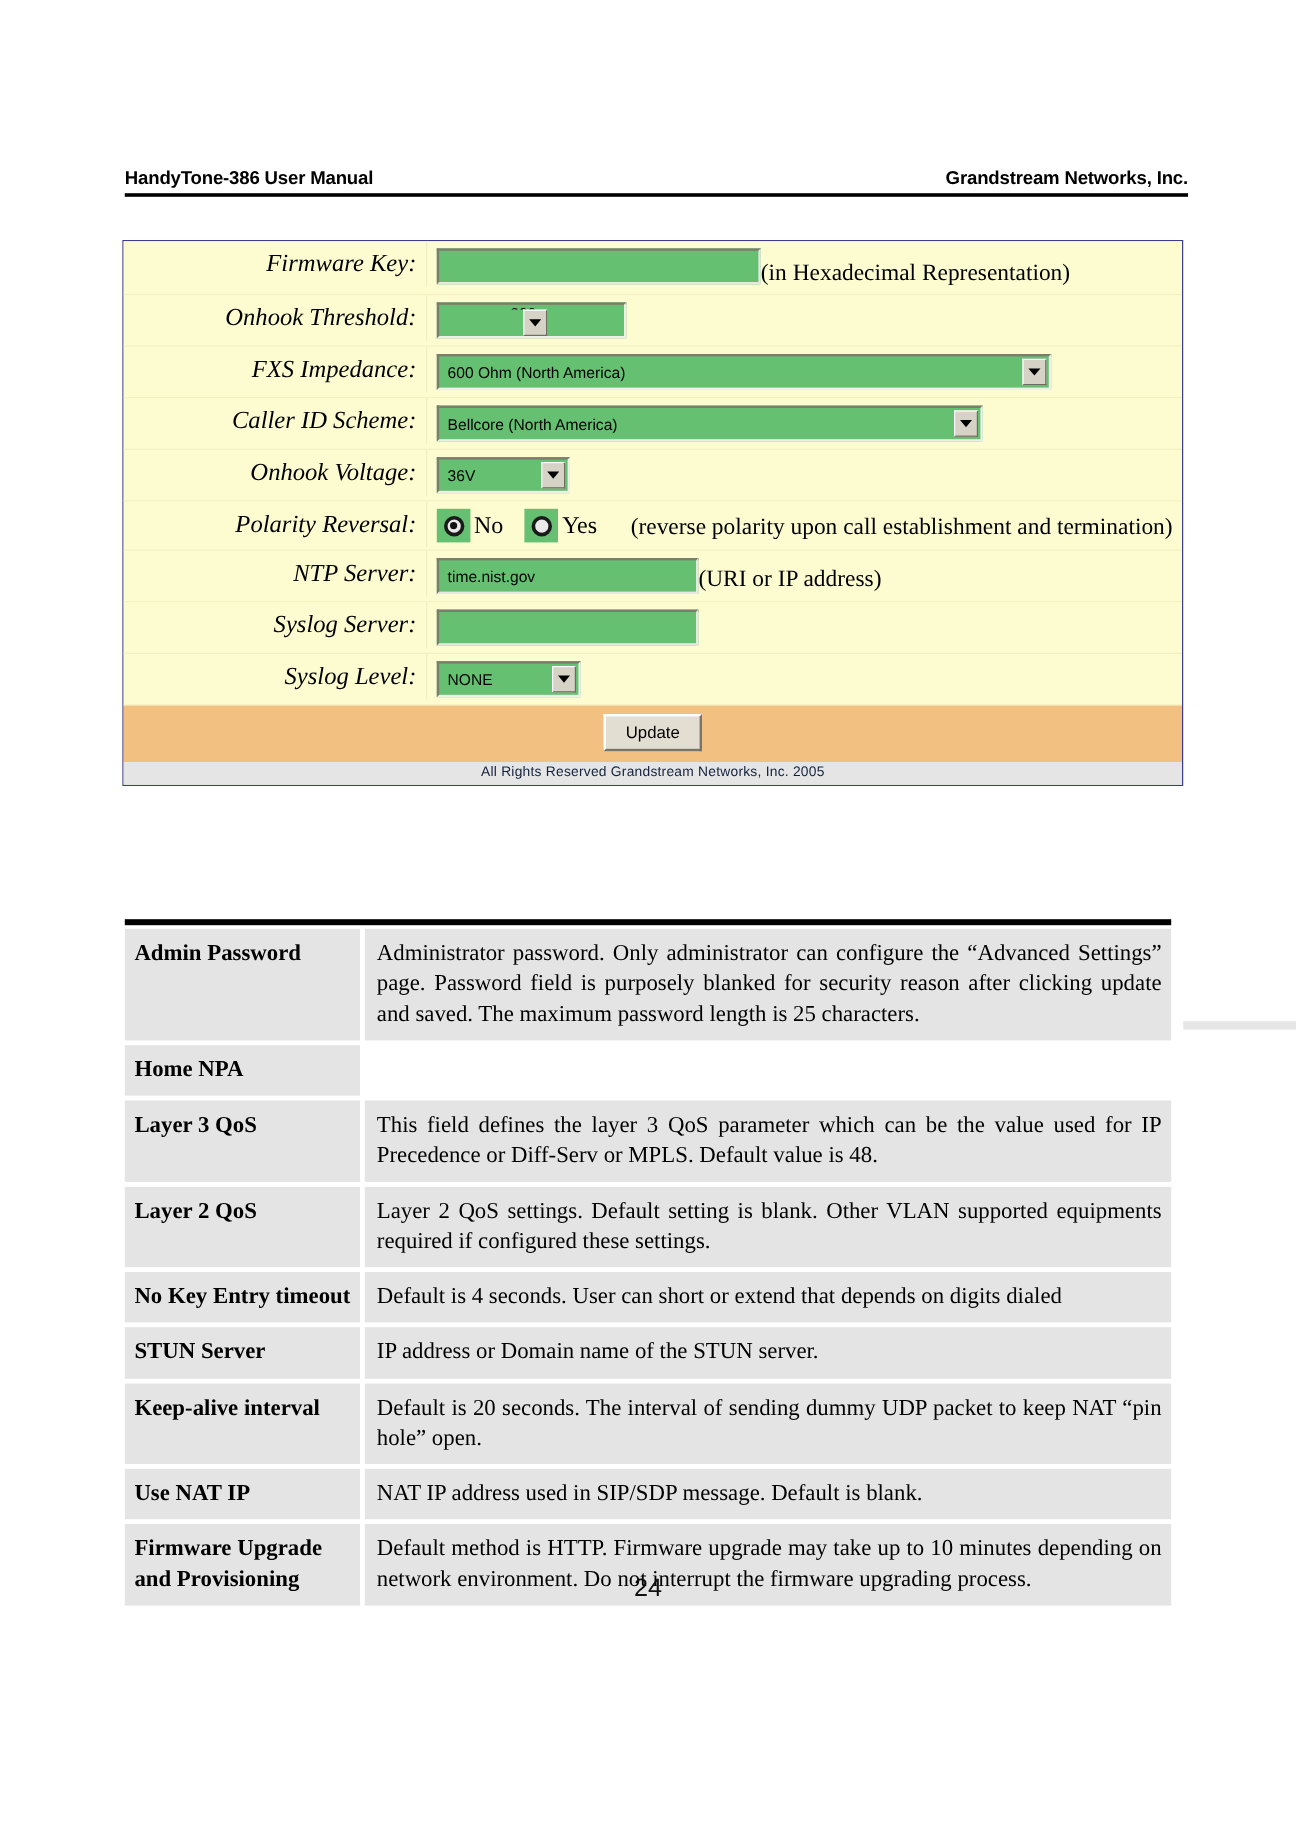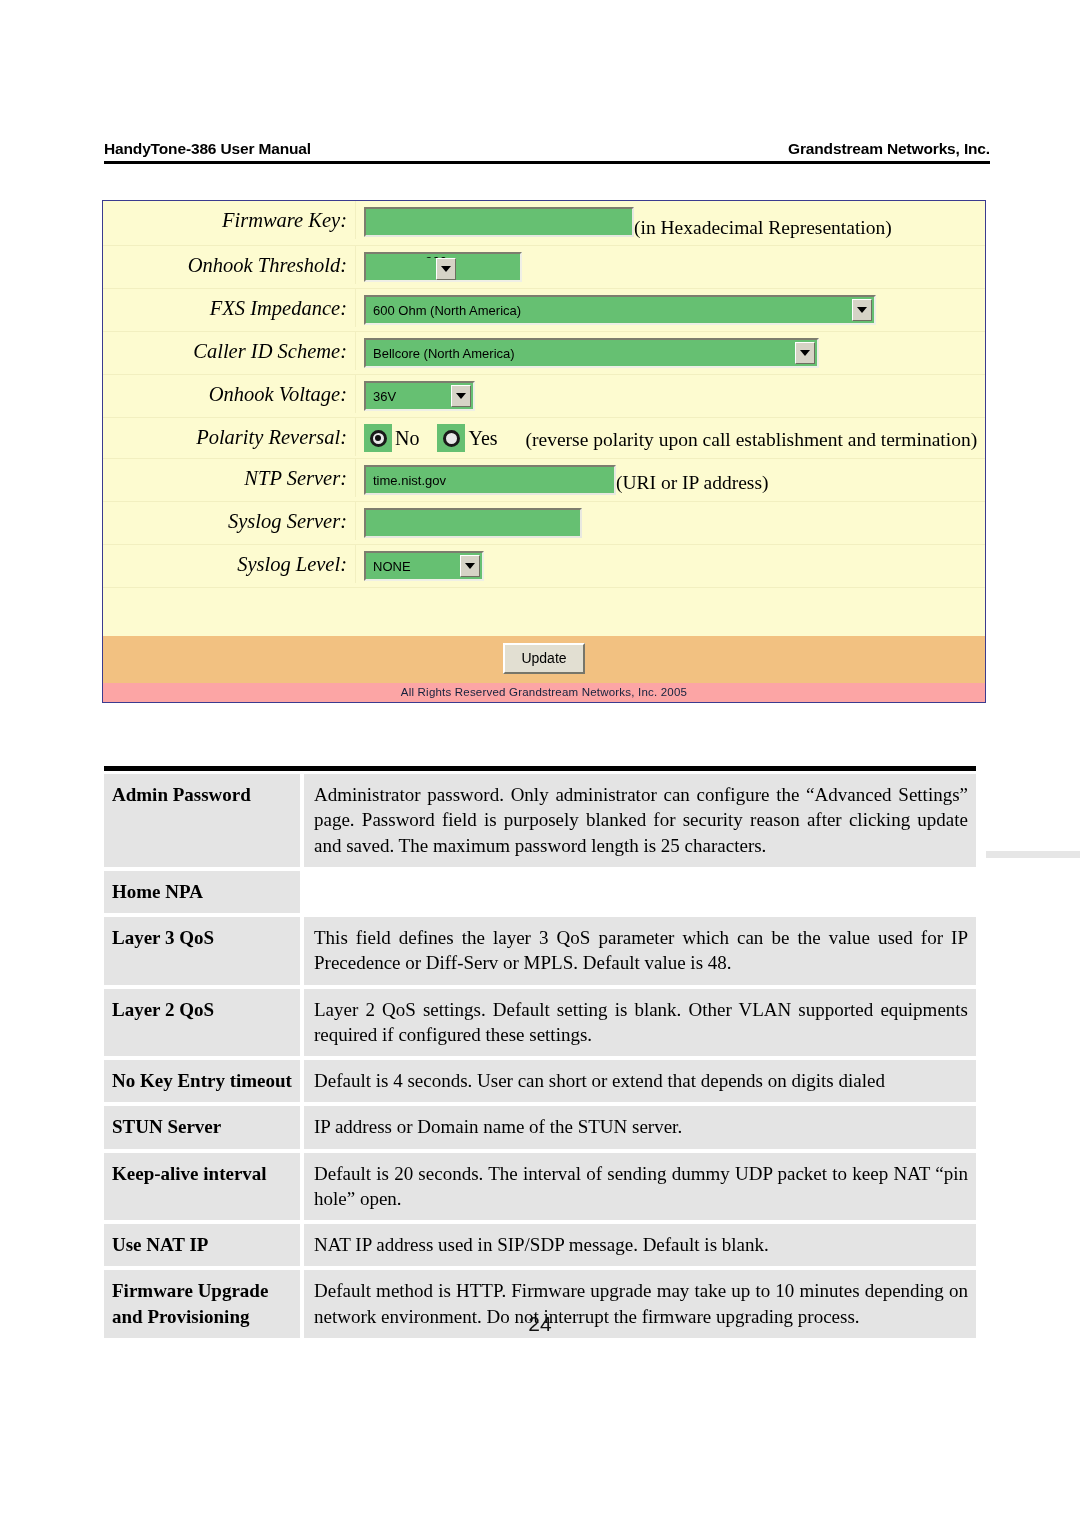--- a/index.html
+++ b/index.html
@@ -96,21 +96,21 @@
     font-family: "Liberation Sans", "DejaVu Sans", sans-serif;
     font-size: 13px;
     color: #000;
     display: flex;
     align-items: center;
     padding-left: 7px;
     overflow: hidden;
     white-space: nowrap;
   }
   .ti.w-firmware { width: 270px; }
-  .ti.w-ntp { width: 252px; }
+  .ti.w-ntp { width: 218px; }
   .ti.w-syslog { width: 218px; }
 
   
   .sel {
     background: #66c072;
     border-top: 2px solid #7d7d6e;
     border-left: 2px solid #7d7d6e;
     border-right: 2px solid #efefe6;
     border-bottom: 2px solid #efefe6;
     height: 30px;
@@ -199,36 +199,35 @@
     padding-top: 4px;
     padding-left: 10px;
   }
 
   
   .cfg-update-band {
     background: #f2c181;
     display: flex;
     justify-content: center;
     padding: 7px 0 9px 0;
-    margin-top: 48px;
   }
   .update-btn {
     background: #e2dfd2;
     border-top: 2px solid #ffffff;
     border-left: 2px solid #ffffff;
     border-right: 2px solid #77766a;
     border-bottom: 2px solid #77766a;
     font-family: "Liberation Sans", "DejaVu Sans", sans-serif;
     font-size: 14px;
     color: #000;
     padding: 5px 16px 6px 16px;
     cursor: pointer;
   }
   .cfg-footer {
-    background: #fca5a5;
+    background: #e5e5e5;
     text-align: center;
     font-family: "Liberation Sans", "DejaVu Sans", sans-serif;
     font-size: 11.5px;
     color: #14213d;
     padding: 3px 0 4px 0;
     letter-spacing: 0.2px;
   }
 
   
   .desc-table {

